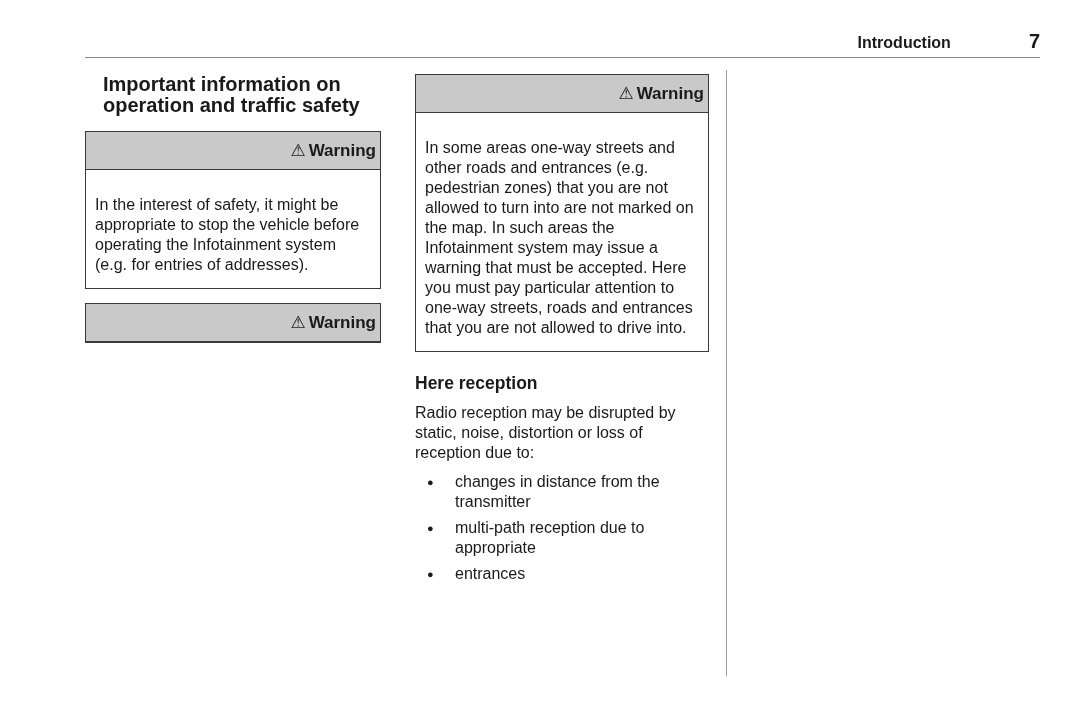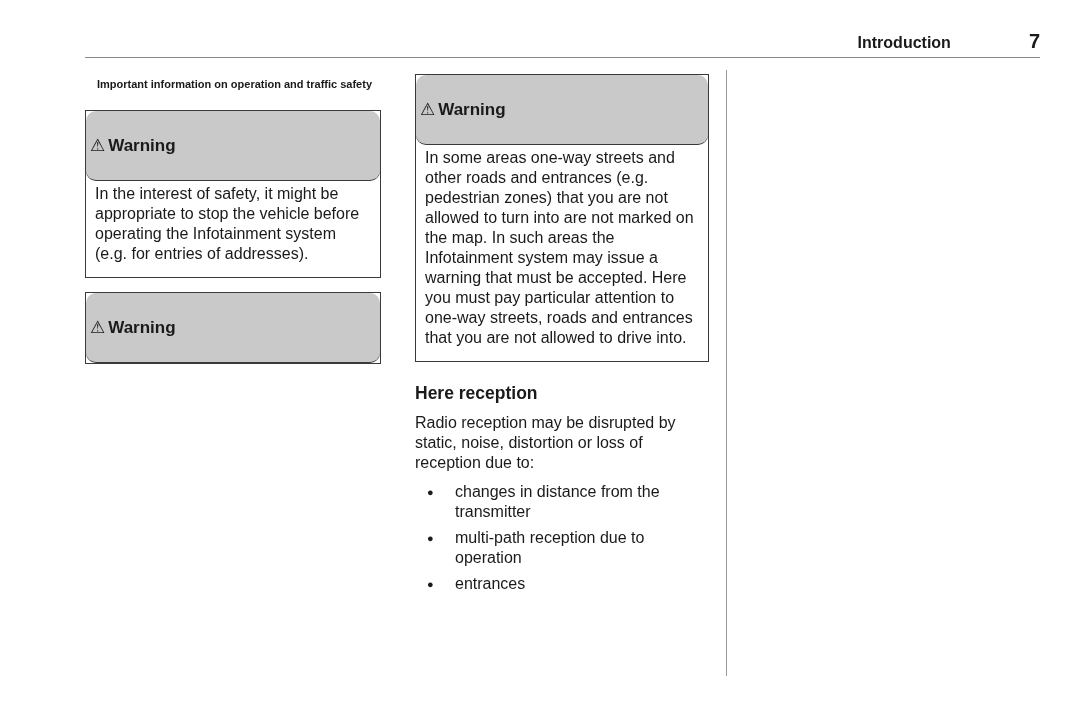--- a/index.html
+++ b/index.html
@@ -52,22 +52,22 @@
   .col-divider {
     position: absolute;
     left: 726px;
     top: 70px;
     width: 1px;
     height: 606px;
     background: #9a9a9a;
   }
   
   .section-heading {
-    margin: 0 0 15px 12px;
-    font-size: 11px;
+    margin: 0 0 15px 18px;
+    font-size: 20px;
     line-height: 21px;
     font-weight: bold;
   }
   .sub-heading {
     margin: 21px 0 9px 0;
     font-size: 17.5px;
     line-height: 21px;
     font-weight: bold;
   }
   .body-text, .warning-body p {
@@ -78,32 +78,31 @@
   .warning-body p:last-child { margin-bottom: 0; }
   
   .warning-box {
     border: 1px solid #3a3a3a;
     margin-bottom: 14px;
     background: #ffffff;
   }
   .warning-head {
     background: #c9c9c9;
     border-bottom: 1px solid #3a3a3a;
-    text-align: left;
+    text-align: right;
     font-weight: bold;
     font-size: 17px;
-    padding: 24px 4px;
-    border-radius: 10px;
+    padding: 8px 4px;
   }
   .warn-icon {
     font-weight: bold;
     margin-right: 3px;
   }
   .warning-body {
-    padding: 3px 9px 13px 9px;
+    padding: 25px 9px 13px 9px;
   }
   
   .bullet-list {
     list-style: none;
     margin: 4px 0 0 0;
     padding: 0;
   }
   .bullet-list li {
     display: flex;
     align-items: flex-start;
@@ -162,21 +161,21 @@
     <h2 class="sub-heading">Here reception</h2>
     <p class="body-text">Radio reception may be disrupted by static, noise, distortion or loss of reception due to:</p>
 
     <ul class="bullet-list">
       <li>
         <span class="bullet-glyph">●</span>
         <span>changes in distance from the transmitter</span>
       </li>
       <li>
         <span class="bullet-glyph">●</span>
-        <span>multi-path reception due to operation</span>
+        <span>multi-path reception due to appropriate</span>
       </li>
       <li>
         <span class="bullet-glyph">●</span>
         <span>entrances</span>
       </li>
     </ul>
   </section>
 
   <div class="col-divider"></div>
 

